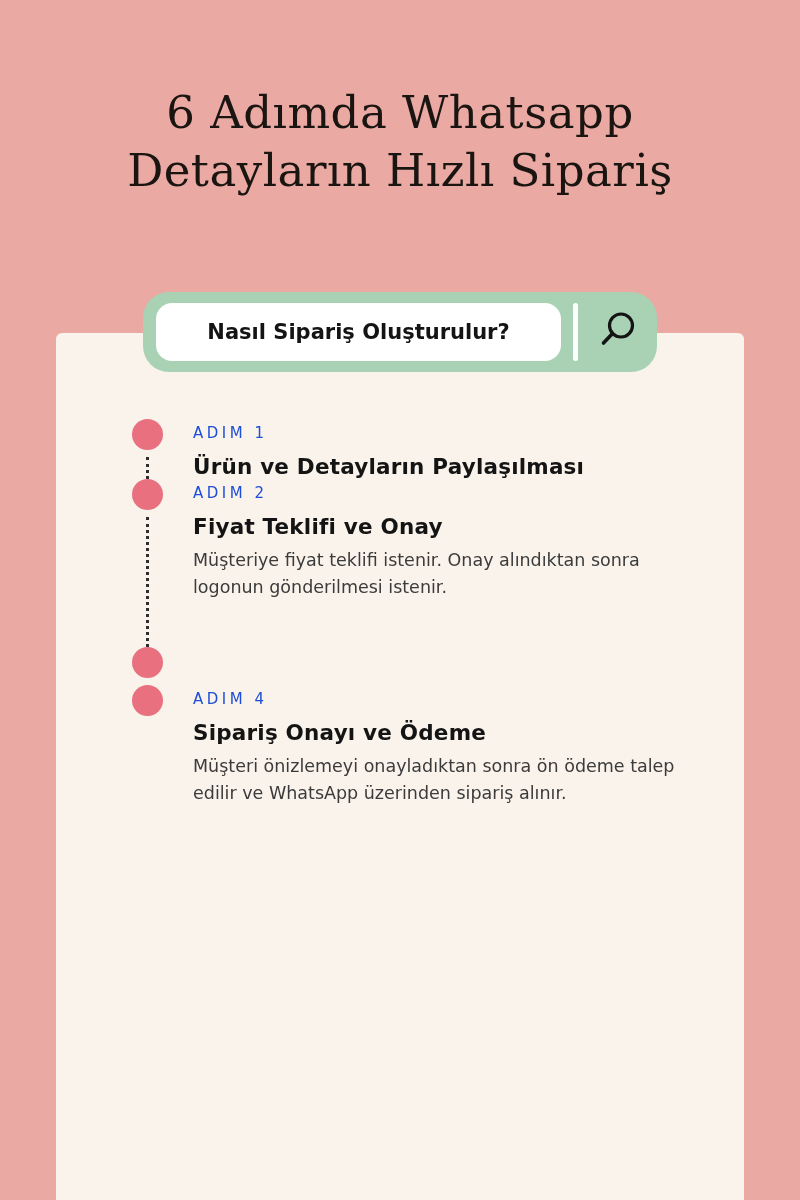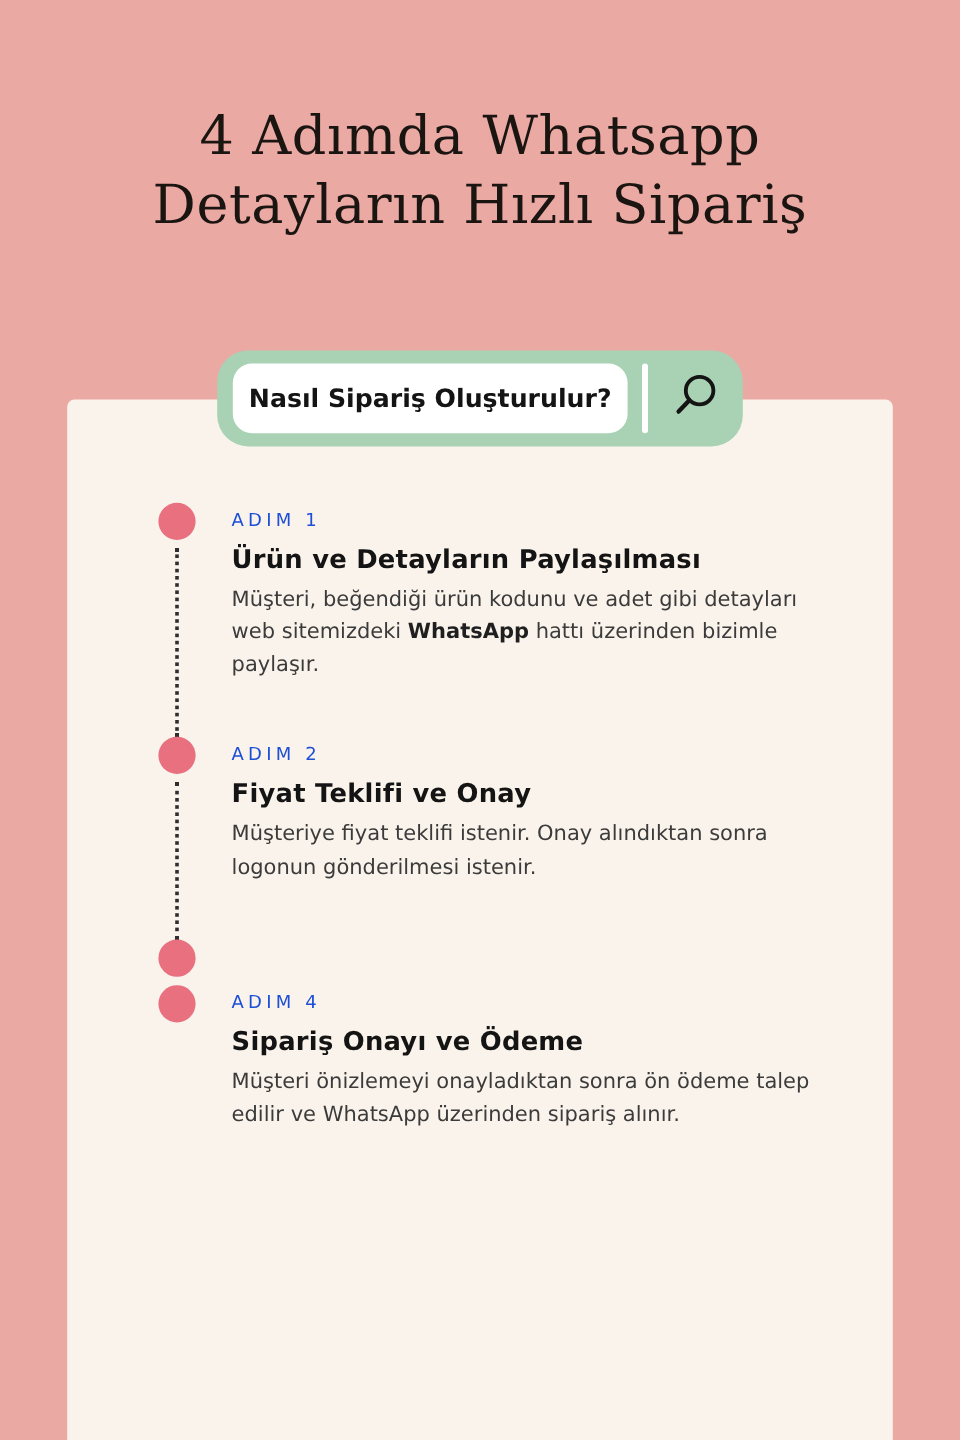--- a/index.html
+++ b/index.html
@@ -30,21 +30,21 @@
     position:absolute;
     left:56px; right:56px; top:333px; bottom:0;
     background:#FAF3EB;
     border-radius:6px 6px 0 0;
   }
 
   .searchbar {
     position:absolute;
     top:292px; left:50%;
     transform:translateX(-50%);
-    width:438px; height:80px;
+    width:514px; height:80px;
     background:#A8D2B3;
     border-radius:26px;
     display:flex; align-items:center;
     padding:11px 13px;
     gap:12px;
     z-index:2;
   }
   .search-field {
     flex:1; height:100%;
     background:#ffffff;
@@ -117,36 +117,35 @@
   }
   .step:last-child .step-body { padding-bottom:0; }
   .bold { font-weight:700; color:#1f1f1f; }
 </style>
 </head>
 <body>
 
 <div class="poster">
 
   <div class="main-title">
-    <div>4 Adımda Whatsapp</div>
+    <div>6 Adımda Whatsapp</div>
     <div>Detayların Hızlı Sipariş</div>
   </div>
 
   <div class="panel">
     <div class="panel-inner">
 
       <div class="step">
         <div class="marker">
           <div class="dot"></div>
           <div class="tline"></div>
         </div>
         <div class="content">
           <div class="step-label">ADIM 1</div>
           <h3 class="step-title">Ürün ve Detayların Paylaşılması</h3>
-          <p class="step-body"><span>Müşteri, beğendiği ürün kodunu ve adet gibi detayları web sitemizdeki </span><span class="bold">WhatsApp</span><span> hattı üzerinden bizimle paylaşır.</span></p>
         </div>
       </div>
 
       <div class="step">
         <div class="marker">
           <div class="dot"></div>
           <div class="tline"></div>
         </div>
         <div class="content">
           <div class="step-label">ADIM 2</div>

